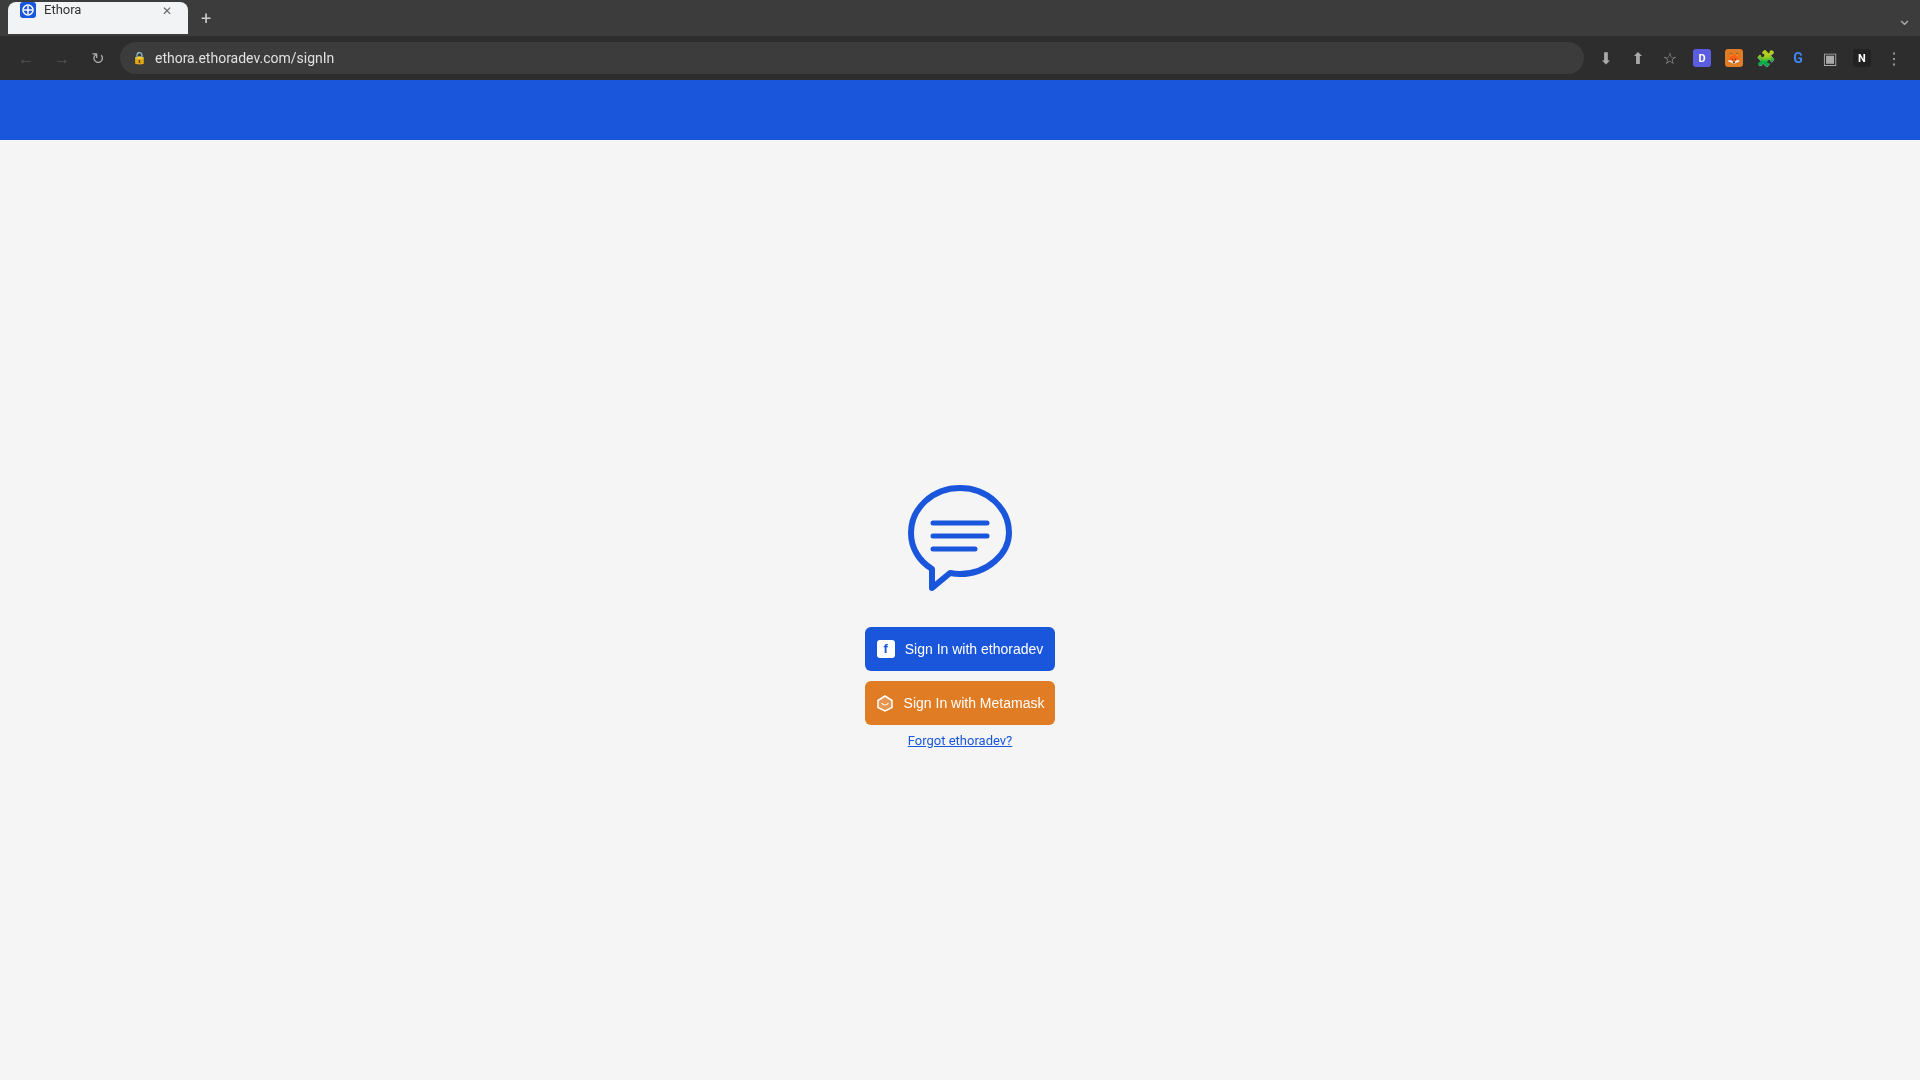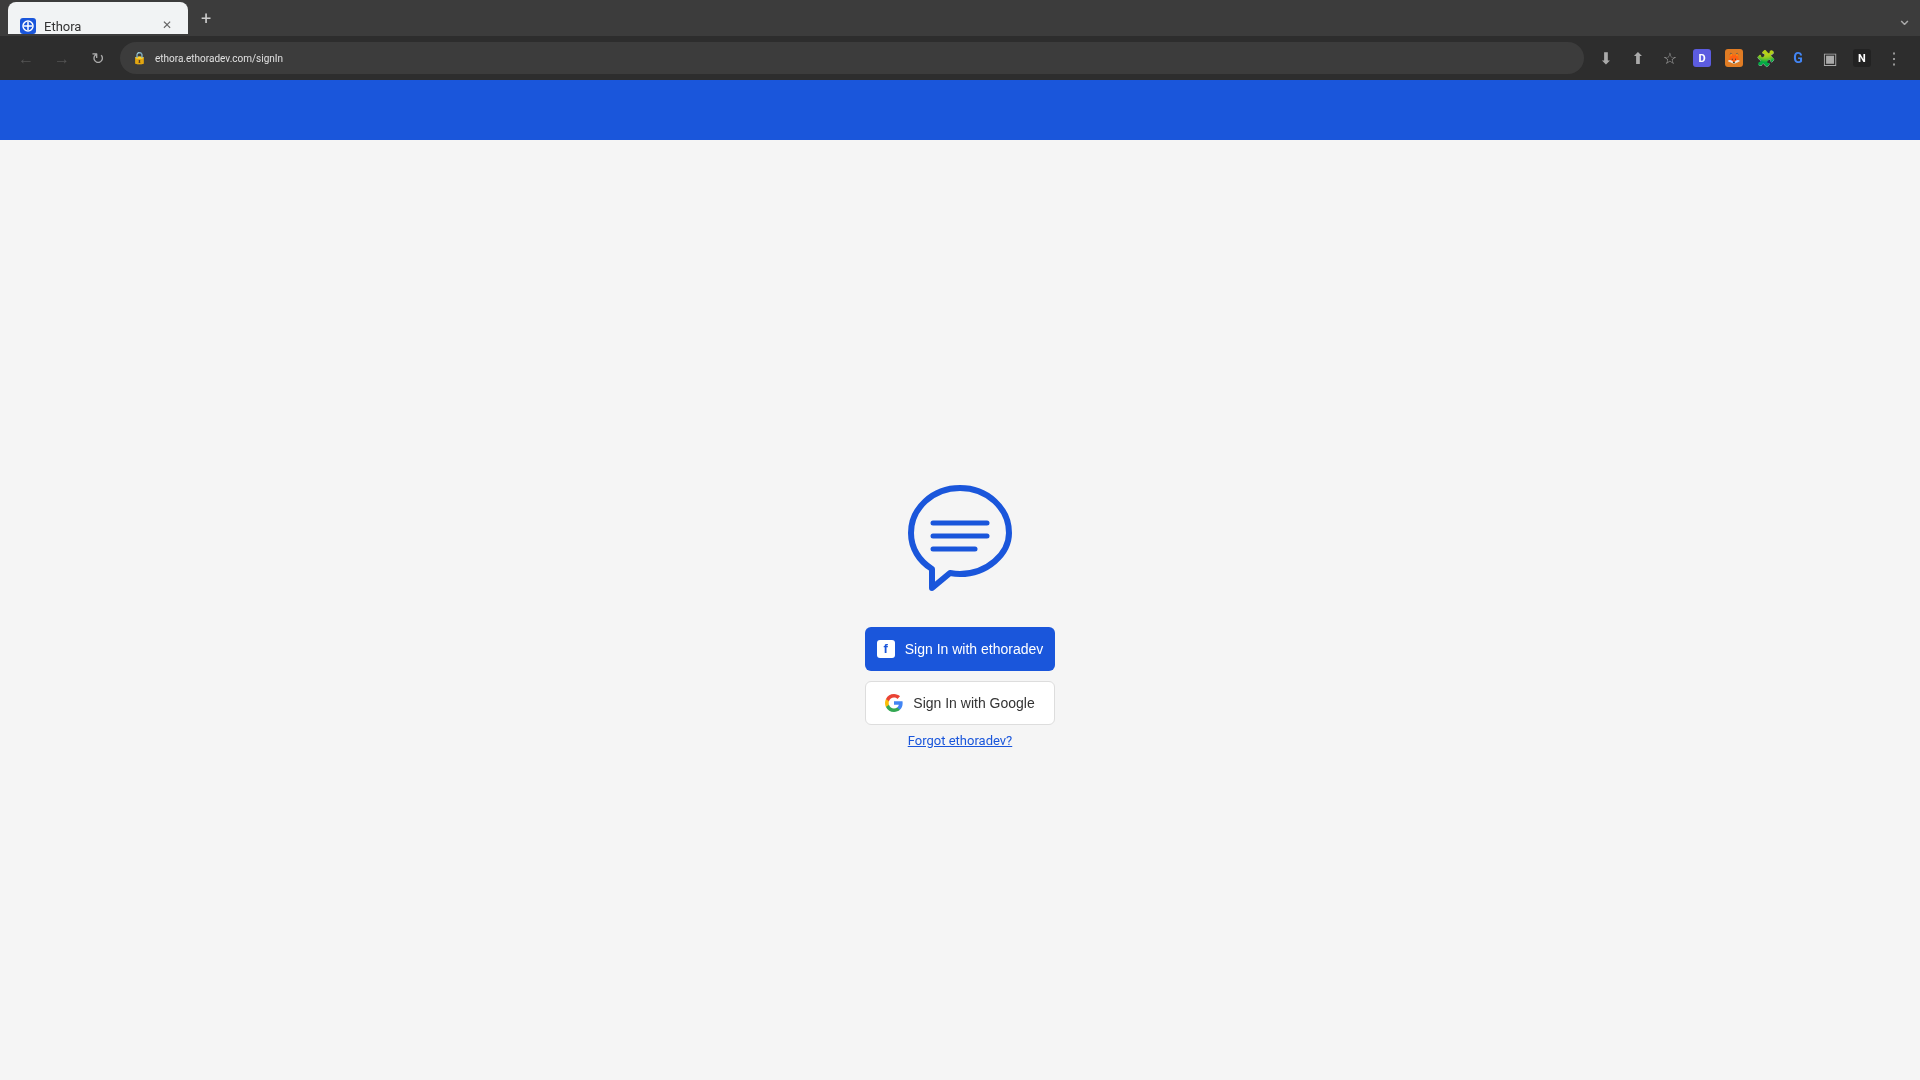--- a/index.html
+++ b/index.html
@@ -27,21 +27,21 @@
       align-items: center;
       height: 36px;
       padding: 0 8px;
       gap: 4px;
     }
 
     .tab {
       background: #f1f3f4;
       border-radius: 8px 8px 0 0;
       display: flex;
-      align-items: flex-end;
+      align-items: flex-start;
       padding: 0 12px;
       height: 32px;
       min-width: 180px;
       gap: 8px;
       font-size: 13px;
       color: #333;
       position: relative;
     }
 
     .tab-favicon {
@@ -118,21 +118,21 @@
     }
 
     .lock-icon {
       color: #aaa;
       font-size: 12px;
     }
 
     .omnibox-url {
       flex: 1;
       color: #e0e0e0;
-      font-size: 10px;
+      font-size: 14px;
     }
 
     .toolbar-icons {
       display: flex;
       align-items: center;
       gap: 4px;
     }
 
     .toolbar-icon {
       width: 28px;
@@ -365,32 +365,30 @@
       </svg>
     </div>
 
     <div class="btn-group">
 
       <button class="btn btn-facebook">
         <div class="fb-icon">f</div>
         <span>Sign In with ethoradev</span>
       </button>
 
-      <button class="btn btn-google">
-        <div class="google-icon">
-          <svg width="18" height="18" viewBox="0 0 18 18">
-            <path d="M17.64 9.2c0-.637-.057-1.251-.164-1.84H9v3.481h4.844c-.209 1.125-.843 2.078-1.796 2.716v2.258h2.908c1.702-1.567 2.684-3.874 2.684-6.615z" fill="#4285F4"></path>
-            <path d="M9 18c2.43 0 4.467-.806 5.956-2.18l-2.908-2.259c-.806.54-1.837.86-3.048.86-2.344 0-4.328-1.584-5.036-3.711H.957v2.332A8.997 8.997 0 0 0 9 18z" fill="#34A853"></path>
-            <path d="M3.964 10.71A5.41 5.41 0 0 1 3.682 9c0-.593.102-1.17.282-1.71V4.958H.957A8.996 8.996 0 0 0 0 9c0 1.452.348 2.827.957 4.042l3.007-2.332z" fill="#FBBC05"></path>
-            <path d="M9 3.58c1.321 0 2.508.454 3.44 1.345l2.582-2.58C13.463.891 11.426 0 9 0A8.997 8.997 0 0 0 .957 4.958L3.964 7.29C4.672 5.163 6.656 3.58 9 3.58z" fill="#EA4335"></path>
+
+      <button class="btn btn-metamask">
+        <div class="metamask-icon">
+          <svg width="18" height="18" viewBox="0 0 18 18" fill="none">
+            <path d="M9 2L2 6.5V13.5L9 17L16 13.5V6.5L9 2Z" stroke="white" stroke-width="1.5" fill="rgba(255,255,255,0.2)"></path>
+            <path d="M6 9.5C6 9.5 7 11 9 11C11 11 12 9.5 12 9.5" stroke="white" stroke-width="1.2" stroke-linecap="round"></path>
           </svg>
         </div>
-        <span>Sign In with Google</span>
+        <span>Sign In with Metamask</span>
       </button>
-
 
 
     </div>
 
     <div class="forgot-link">
       <span>Forgot ethoradev?</span>
     </div>
 
   </div>
 </div>

